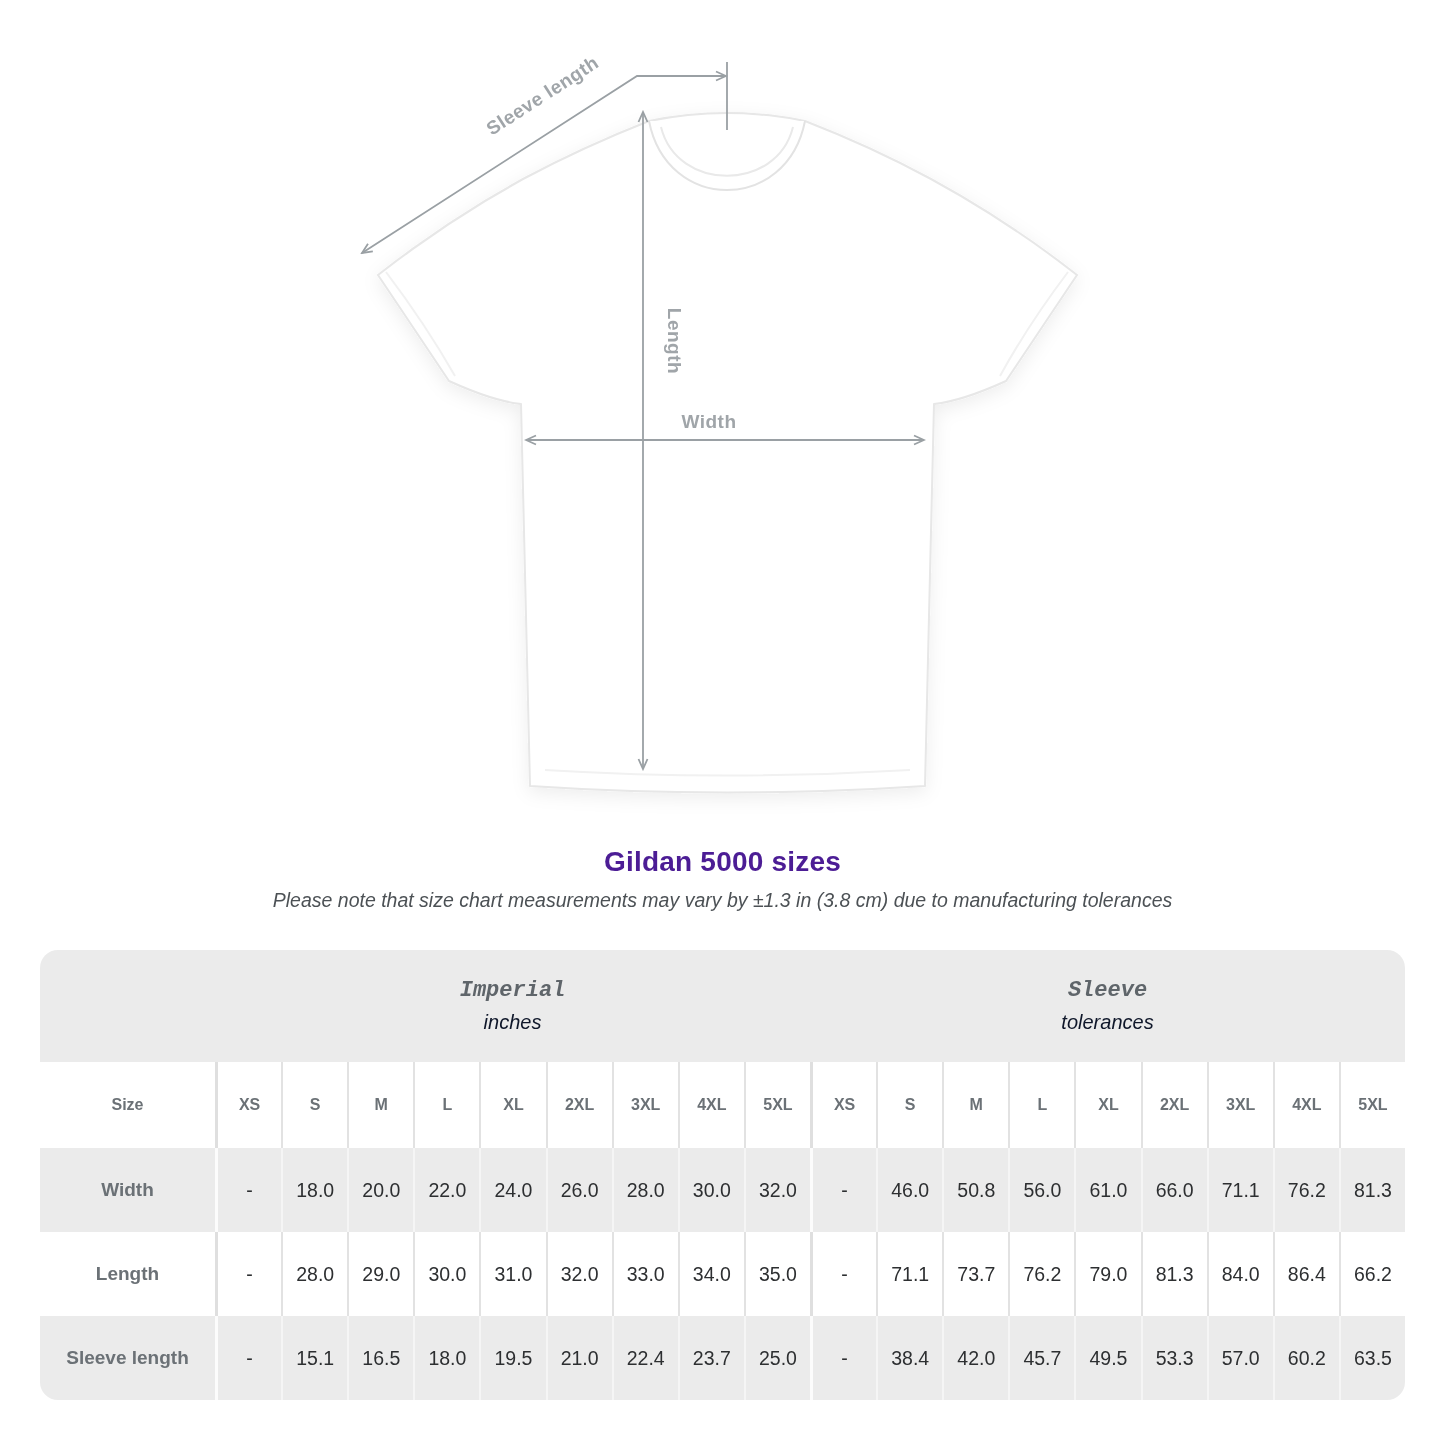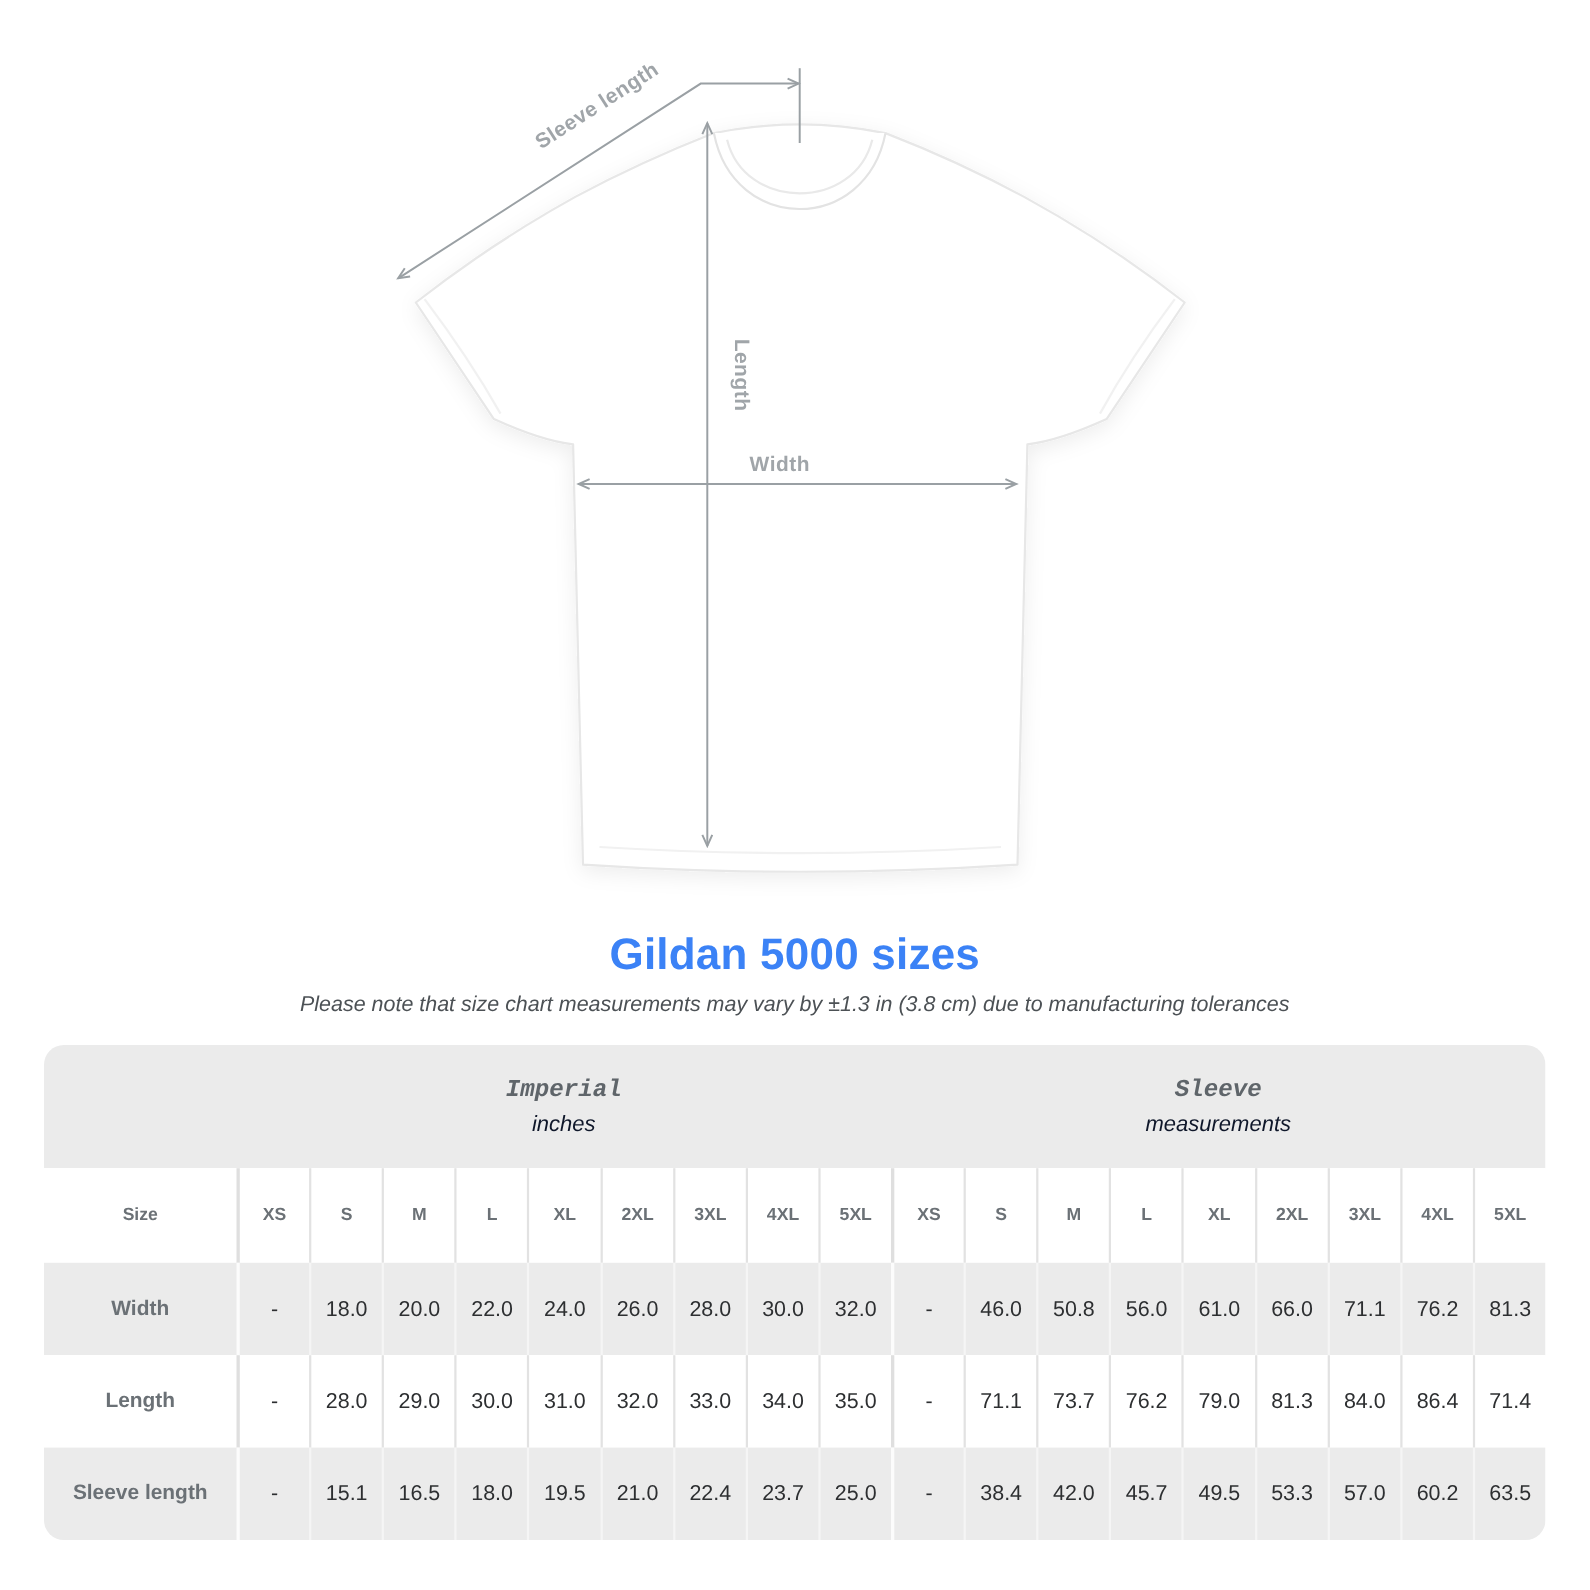--- a/index.html
+++ b/index.html
@@ -13,21 +13,21 @@
   .diagram { position: absolute; top: 0; left: 0; width: 1445px; height: 832px; }
   .diagram svg { display: block; }
   .diag-label {
     font-family: "Liberation Sans", sans-serif;
     font-weight: bold; font-size: 19px; fill: #a0a5a9; letter-spacing: 0.5px;
   }
 
   
   .title-block { position: absolute; top: 846px; left: 0; width: 1445px; text-align: center; }
   .title-block h1 {
-    margin: 0; font-size: 40px; font-weight: bold; color: #3b82f6; letter-spacing: 0.2px;
+    margin: 0; font-size: 28px; font-weight: bold; color: #4c1d95; letter-spacing: 0.2px;
   }
   .subtitle {
     margin: 11px 0 0 0; font-size: 19.5px; font-style: italic; color: #4c5155;
   }
 
   
   .tbl {
     position: absolute; top: 950px; left: 40px; width: 1365px;
     border-radius: 18px; overflow: hidden;
   }
@@ -109,21 +109,21 @@
 <div class="tbl">
 
   <div class="trow units row-gray">
     <div class="c"></div>
     <div class="c gcell">
       <div class="gname">Imperial</div>
       <div class="gunit">inches</div>
     </div>
     <div class="c gcell">
       <div class="gname">Sleeve</div>
-      <div class="gunit">measurements</div>
+      <div class="gunit">tolerances</div>
     </div>
   </div>
 
   <div class="trow sizes row-white">
     <div class="c sz">Size</div>
     <div class="c sz b maj">XS</div>
     <div class="c sz b">S</div>
     <div class="c sz b">M</div>
     <div class="c sz b">L</div>
     <div class="c sz b">XL</div>
@@ -176,21 +176,21 @@
     <div class="c val b">34.0</div>
     <div class="c val b">35.0</div>
     <div class="c val b maj">-</div>
     <div class="c val b">71.1</div>
     <div class="c val b">73.7</div>
     <div class="c val b">76.2</div>
     <div class="c val b">79.0</div>
     <div class="c val b">81.3</div>
     <div class="c val b">84.0</div>
     <div class="c val b">86.4</div>
-    <div class="c val b">71.4</div>
+    <div class="c val b">66.2</div>
   </div>
 
   <div class="trow data row-gray">
     <div class="c rl">Sleeve length</div>
     <div class="c val b maj">-</div>
     <div class="c val b">15.1</div>
     <div class="c val b">16.5</div>
     <div class="c val b">18.0</div>
     <div class="c val b">19.5</div>
     <div class="c val b">21.0</div>

